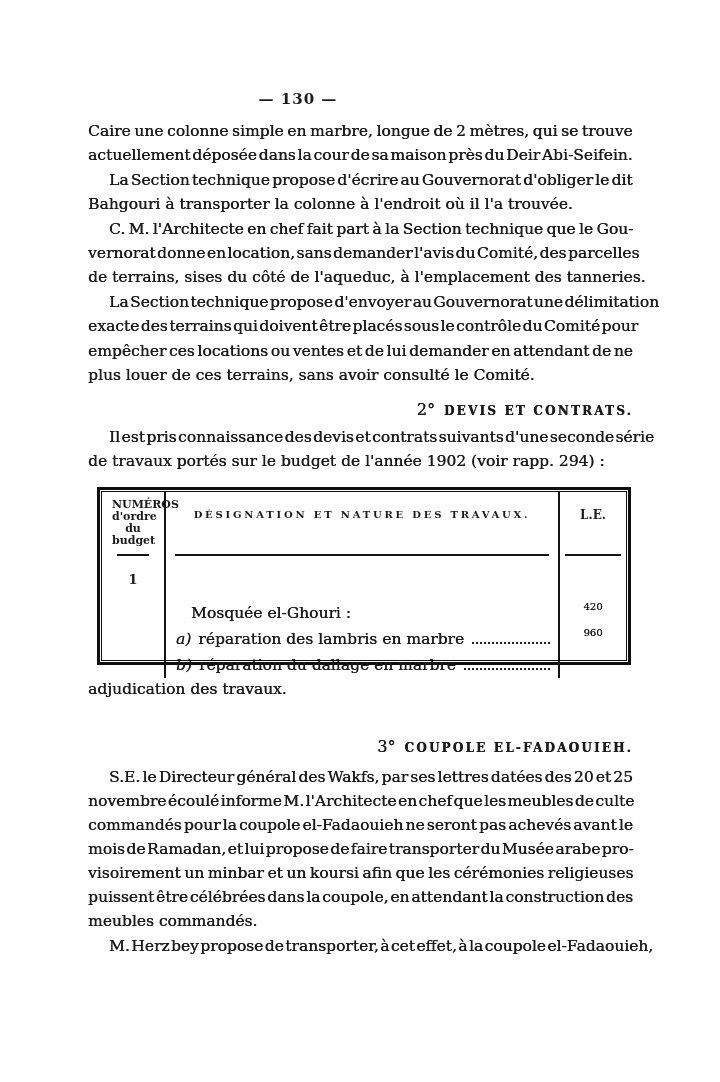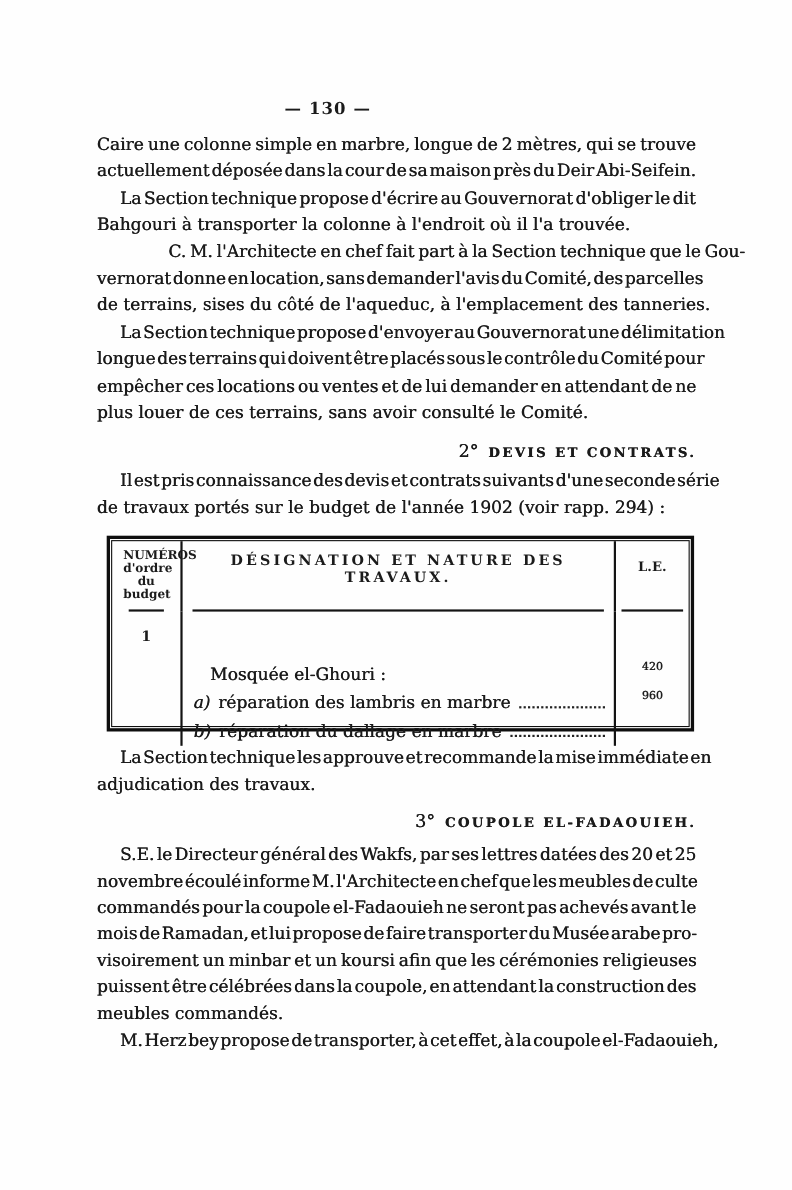--- a/index.html
+++ b/index.html
@@ -25,21 +25,21 @@
 
   
   .tbl { left:97px; top:487px; width:534px; height:178px; }
   .tbl-frame { border:3px solid #0e0e0e; height:100%; box-sizing:border-box; padding:1px; }
   .tbl-inner { border:1px solid #0e0e0e; height:100%; box-sizing:border-box;
     display:grid; grid-template-columns:64px 1fr 66px; grid-template-rows:64px 1fr; }
   .cell { box-sizing:border-box; display:flex; flex-direction:column; }
   .vr { border-right:2px solid #131313; }
   .hdr1 { font-size:11px; font-weight:bold; line-height:12px; text-align:center;
     padding:7px 10px 0 10px; }
-  .hdr2 { font-size:13px; font-weight:bold; letter-spacing:2.8px; text-align:center;
+  .hdr2 { font-size:10px; font-weight:bold; letter-spacing:2.8px; text-align:center;
     justify-content:center; padding:0 4px; }
   .hdr2 .hc { margin:auto 0; }
   .hdr3 { font-size:12px; font-weight:bold; text-align:center; justify-content:center; }
   .hdr3 .hc { margin:auto 0; }
   .rule { margin:auto 5px 0 5px; border-top:2px solid #141414; height:0; }
   .numcell { font-size:13px; font-weight:bold; text-align:center; padding-top:16px; }
   .descell { padding:12px 6px 0 10px; font-size:15.5px; text-shadow:0.3px 0 0 currentColor; }
   .row-title { padding-left:15px; line-height:26px;margin-top:32px; }
   .item-line { display:flex; align-items:baseline; line-height:26px; }
   .item-letter { font-style:italic; margin-right:7px; }
@@ -57,27 +57,27 @@
 <div class="abs textblock" style="top:119px;">
   <div>
       <div class="tline j"><span class="tl-in" style="word-spacing: -1.33333px;">Caire une colonne simple en marbre, longue de 2 mètres, qui se trouve</span></div>
       <div class="tline j"><span class="tl-in" style="word-spacing: -3.18182px;">actuellement déposée dans la cour de sa maison près du Deir Abi-Seifein.</span></div>
     </div>
   <div>
       <div class="tline ind j"><span class="tl-in" style="word-spacing: -2.77778px;">La Section technique propose d'écrire au Gouvernorat d'obliger le dit</span></div>
       <div class="tline"><span class="tl-in">Bahgouri à transporter la colonne à l'endroit où il l'a trouvée.</span></div>
     </div>
   <div>
-      <div class="tline ind j"><span class="tl-in" style="word-spacing: -1.53846px; margin-left: 44px;">C. M. l'Architecte en chef fait part à la Section technique que le Gou-</span></div>
+      <div class="tline ind j"><span class="tl-in" style="word-spacing: -1.53846px;">C. M. l'Architecte en chef fait part à la Section technique que le Gou-</span></div>
       <div class="tline j"><span class="tl-in" style="word-spacing: -3.5px;">vernorat donne en location, sans demander l'avis du Comité, des parcelles</span></div>
       <div class="tline"><span class="tl-in">de terrains, sises du côté de l'aqueduc, à l'emplacement des tanneries.</span></div>
     </div>
   <div>
       <div class="tline ind j"><span class="tl-in" style="word-spacing: -3.5px;">La Section technique propose d'envoyer au Gouvernorat une délimitation</span></div>
-      <div class="tline j"><span class="tl-in" style="word-spacing: -3.5px;">longue des terrains qui doivent être placés sous le contrôle du Comité pour</span></div>
+      <div class="tline j"><span class="tl-in" style="word-spacing: -3.5px;">exacte des terrains qui doivent être placés sous le contrôle du Comité pour</span></div>
       <div class="tline j"><span class="tl-in" style="word-spacing: -2.25px; text-align: center;">empêcher ces locations ou ventes et de lui demander en attendant de ne</span></div>
       <div class="tline"><span class="tl-in">plus louer de ces terrains, sans avoir consulté le Comité.</span></div>
     </div>
 </div>
 
 <div class="abs heading" style="top:400px;">
   <span class="h-num">2°</span><span class="h-label">DEVIS ET CONTRATS.</span>
 </div>
 
 <div class="abs textblock" style="top:425px;">
@@ -119,21 +119,20 @@
       <div class="cell amtcell">
         <div class="amt-spacer"></div>
         <div class="amt">420</div>
         <div class="amt">960</div>
       </div>
     </div>
   </div>
 </div>
 
 <div class="abs textblock" style="top:677px;">
-    <div class="tline ind j"><span class="tl-in" style="word-spacing: -3.5px;">La Section technique les approuve et recommande la mise immédiate en</span></div>
     <div class="tline"><span class="tl-in">adjudication des travaux.</span></div>
   </div>
 
 <div class="abs heading" style="top:737px;">
   <span class="h-num">3°</span><span class="h-label">COUPOLE EL-FADAOUIEH.</span>
 </div>
 
 <div class="abs textblock lh24" style="top:765px;">
     <div class="tline ind j"><span class="tl-in" style="word-spacing: -2.76923px;">S.E. le Directeur général des Wakfs, par ses lettres datées des 20 et 25</span></div>
     <div class="tline j"><span class="tl-in" style="word-spacing: -3.5px;">novembre écoulé informe M. l'Architecte en chef que les meubles de culte</span></div>

